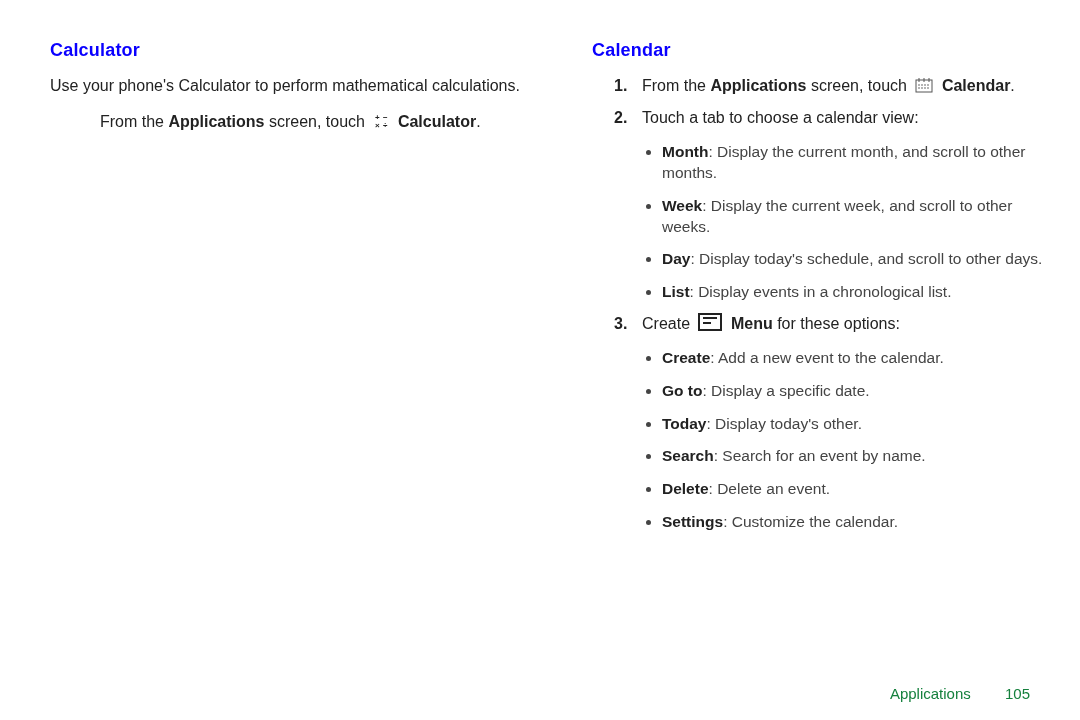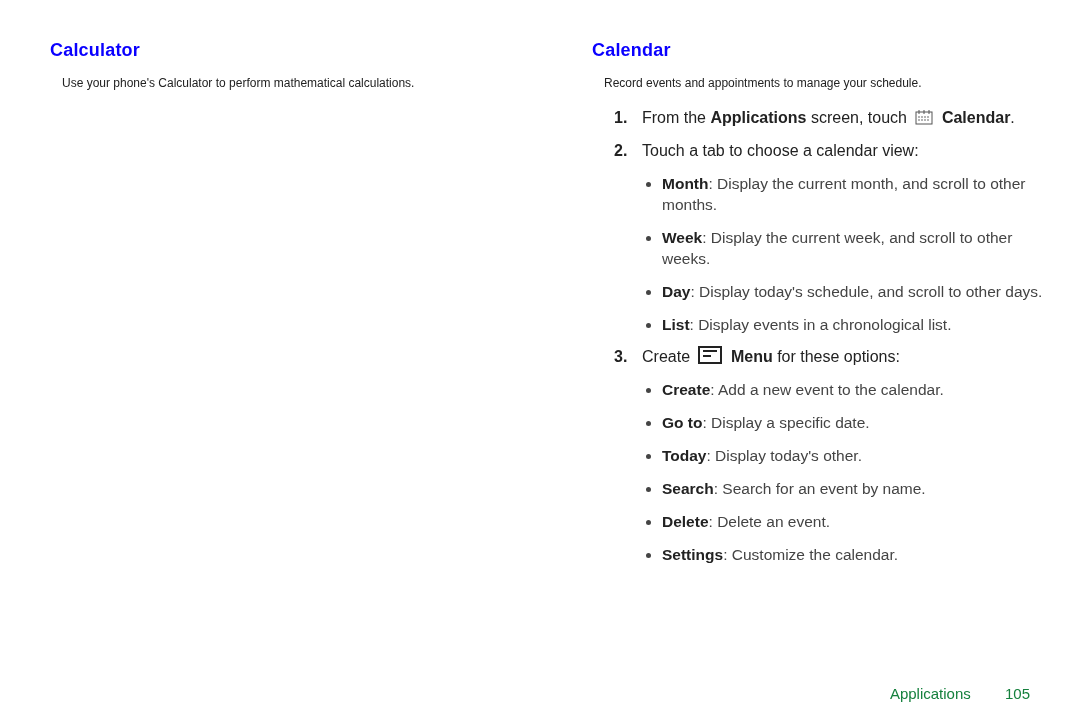--- a/index.html
+++ b/index.html
@@ -1,21 +1,21 @@
 <!DOCTYPE html>
 <html><head>
 <meta charset="utf-8">
 <style>
 html,body{margin:0;padding:0;width:1080px;height:720px;background:#fff;font-family:Arial,Helvetica,sans-serif;color:#222;font-size:16px;}
 .page{position:relative;width:1080px;height:720px;}
 .column{position:absolute;top:40px;width:470px;}
 .col-left{left:50px;}
 .col-right{left:592px;}
 h2.section-heading{color:#0a00ff;font-weight:900;font-size:18px;margin:0 0 14px 0;letter-spacing:0.2px;}
-p.intro{margin:0 0 16px 12px;line-height:1.35;font-size:12px;color:#222;}
+p.intro{margin:0 0 16px 0;line-height:1.35;font-size:16px;color:#222;}
 .step-block{padding-left:50px;position:relative;margin:0 0 10px 0;line-height:1.4;}
 .step-num{position:absolute;left:22px;top:0;font-weight:700;color:#222;}
 .solo-step{padding-left:50px;position:relative;margin:0;}
 .bullet-list{list-style:disc;padding-left:70px;margin:6px 0 10px 0;color:#444;}
 .bullet-list li{margin:12px 0 8px 0;line-height:1.35;font-size:15.5px;}
 span.bold{font-weight:700;color:#222;}
 .footer{position:absolute;bottom:18px;right:50px;font-size:15px;color:#15803d;}
 .footer .pn{display:inline-block;margin-left:30px;}
 
 .icon-calc{display:inline-block;width:16px;height:16px;vertical-align:-2px;margin:0 4px;}
@@ -25,25 +25,36 @@
 .icon-menu::after{content:"";position:absolute;left:3px;width:8px;top:7px;height:2px;background:#222;}
 </style>
 </head>
 <body>
 
 <div class="page">
 
   <div class="column col-left">
     <h2 class="section-heading">Calculator</h2>
     <p class="intro">Use your phone's Calculator to perform mathematical calculations.</p>
+    <div class="solo-step">
+      <span>From the </span><span class="bold">Applications</span><span> screen, touch </span>
+      <span class="icon-calc">
+        <svg viewBox="0 0 16 16" width="16" height="16">
+          <text x="2" y="7" font-size="8" fill="#222" font-weight="700">+</text>
+          <text x="10" y="7" font-size="8" fill="#222" font-weight="700">−</text>
+          <text x="2" y="15" font-size="8" fill="#222" font-weight="700">×</text>
+          <text x="10" y="15" font-size="8" fill="#222" font-weight="700">÷</text>
+        </svg>
+      </span>
+      <span class="bold">Calculator</span><span>.</span>
+    </div>
   </div>
 
   <div class="column col-right">
     <h2 class="section-heading">Calendar</h2>
-    <p class="intro">Record events and appointments to manage your schedule.</p>
 
     <div class="step-block">
       <span class="step-num">1.</span>
       <span>From the </span><span class="bold">Applications</span><span> screen, touch </span>
       <span class="icon-cal">
         <svg viewBox="0 0 18 16" width="18" height="16">
           <rect x="1" y="3" width="16" height="12" fill="none" stroke="#555" stroke-width="1"></rect>
           <line x1="4" y1="1" x2="4" y2="5" stroke="#555" stroke-width="1"></line>
           <line x1="9" y1="1" x2="9" y2="5" stroke="#555" stroke-width="1"></line>
           <line x1="14" y1="1" x2="14" y2="5" stroke="#555" stroke-width="1"></line>

